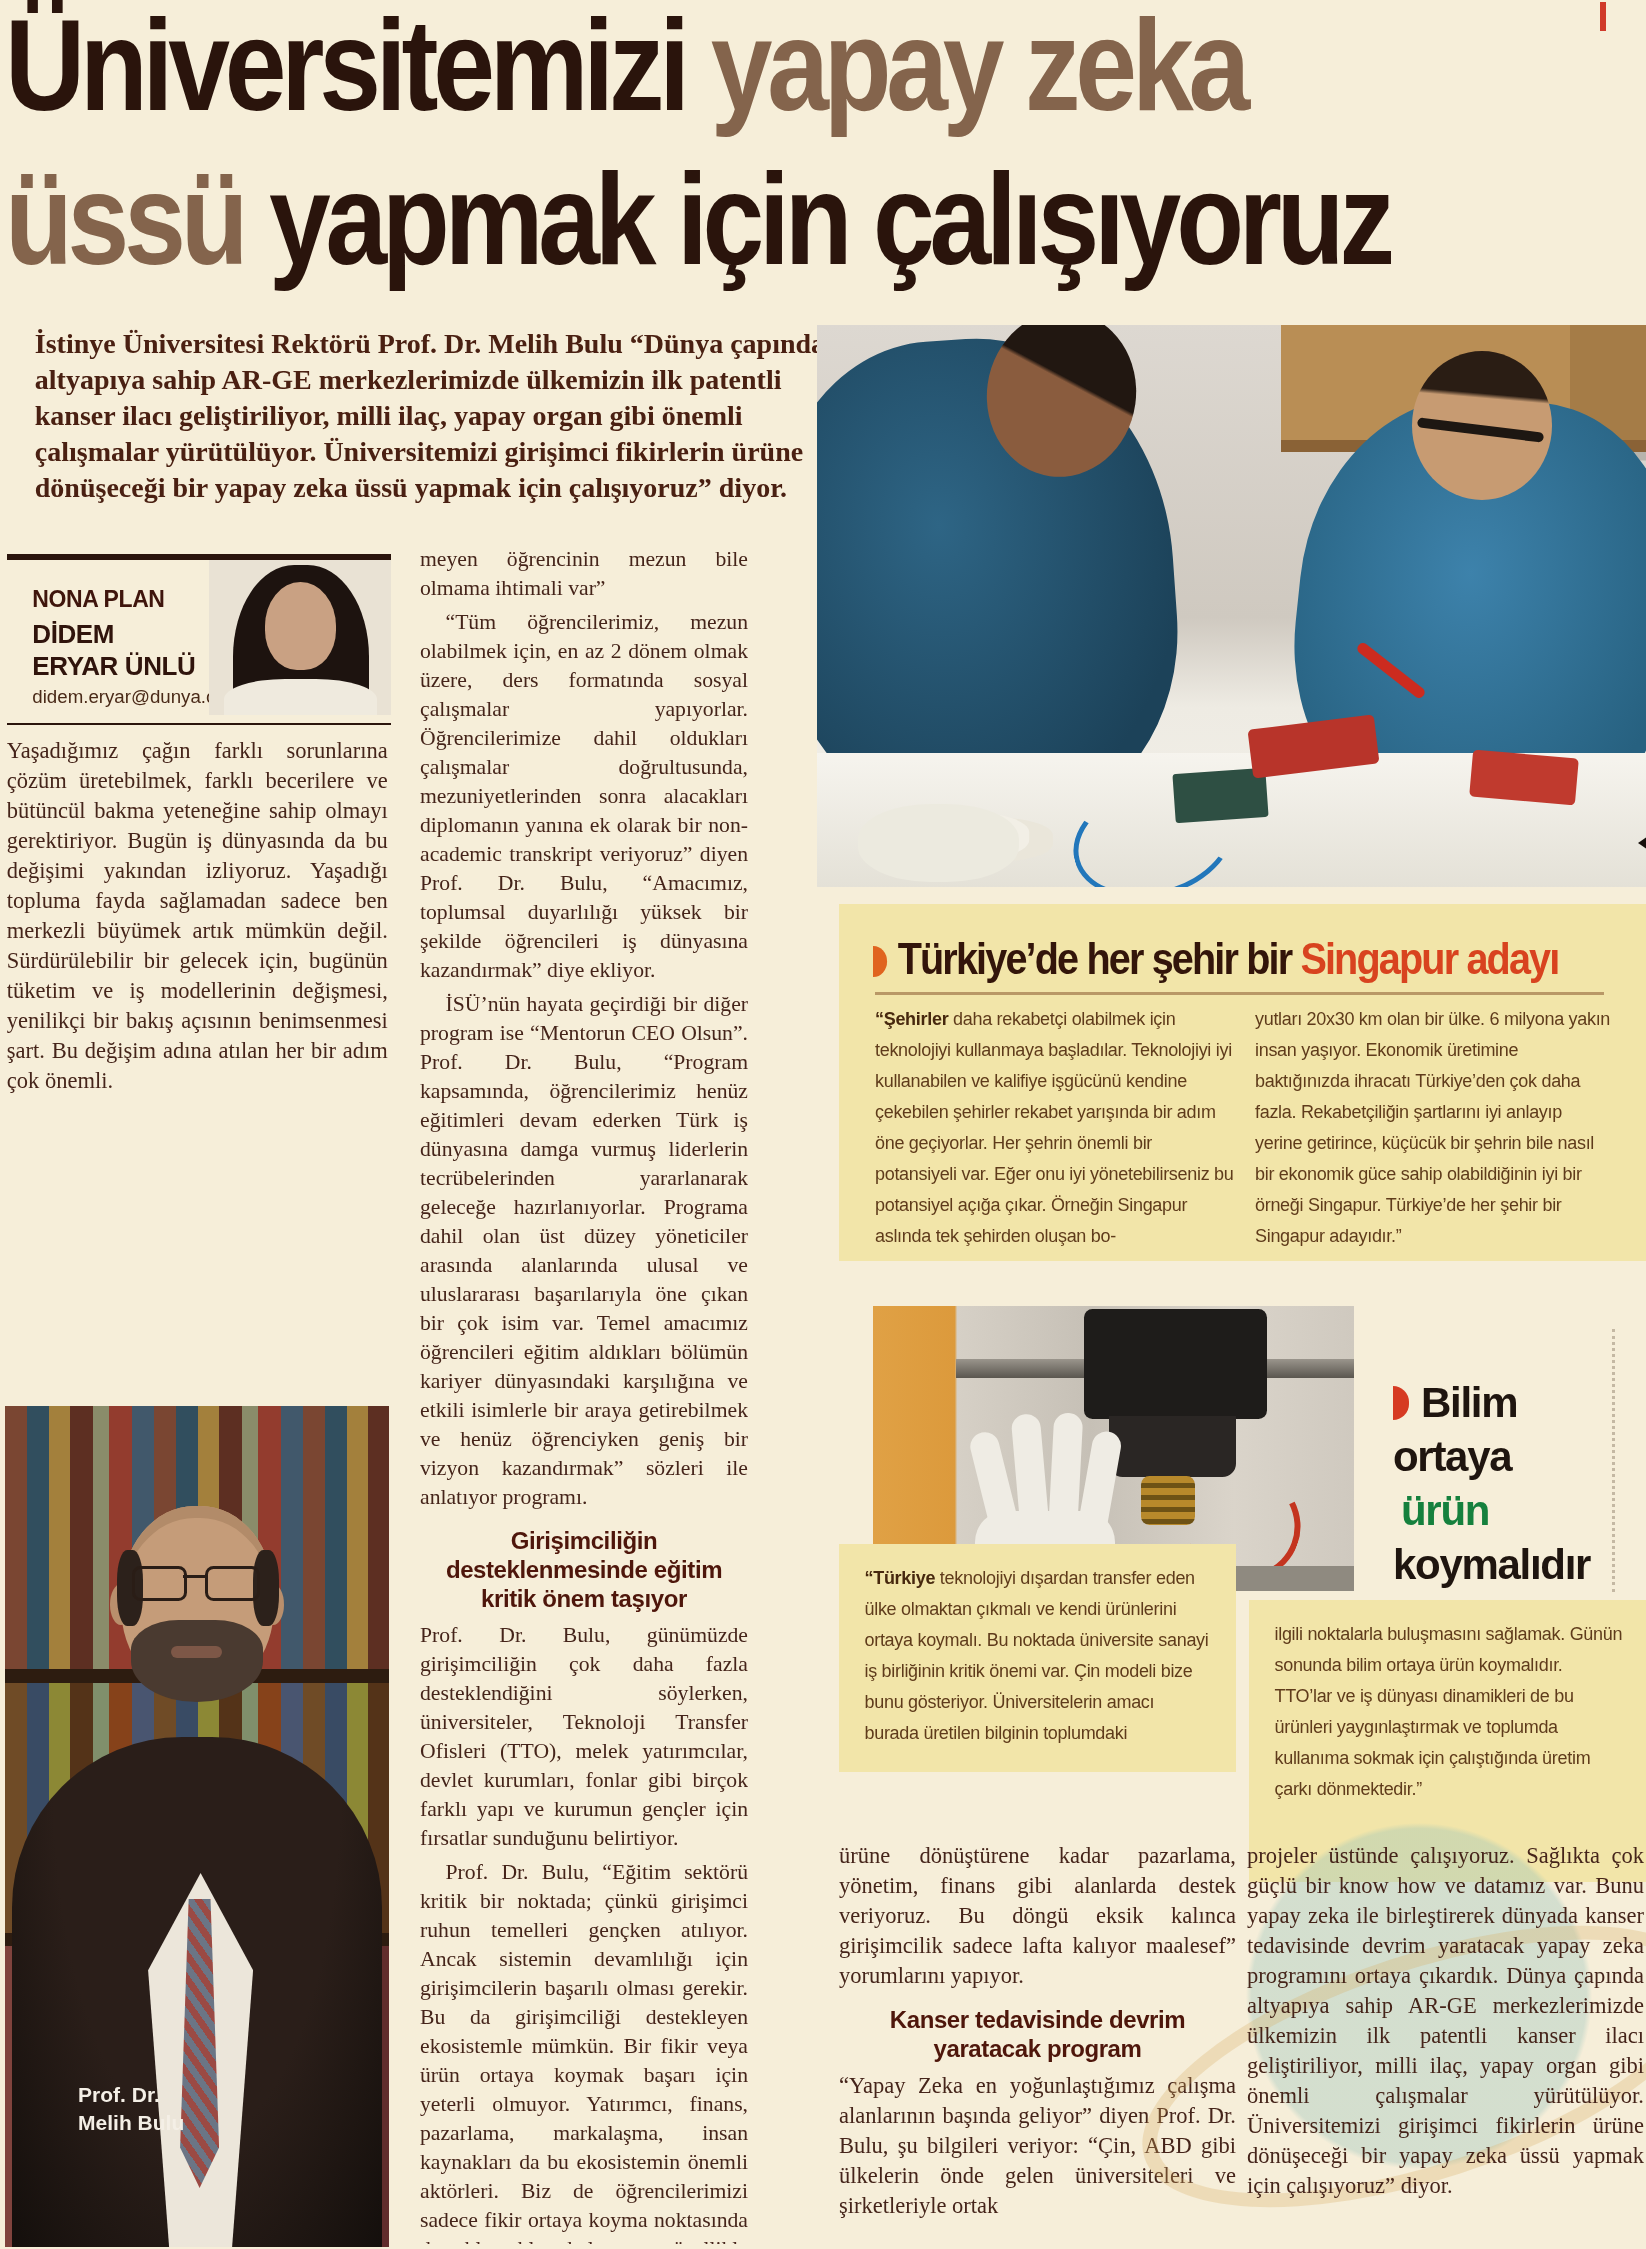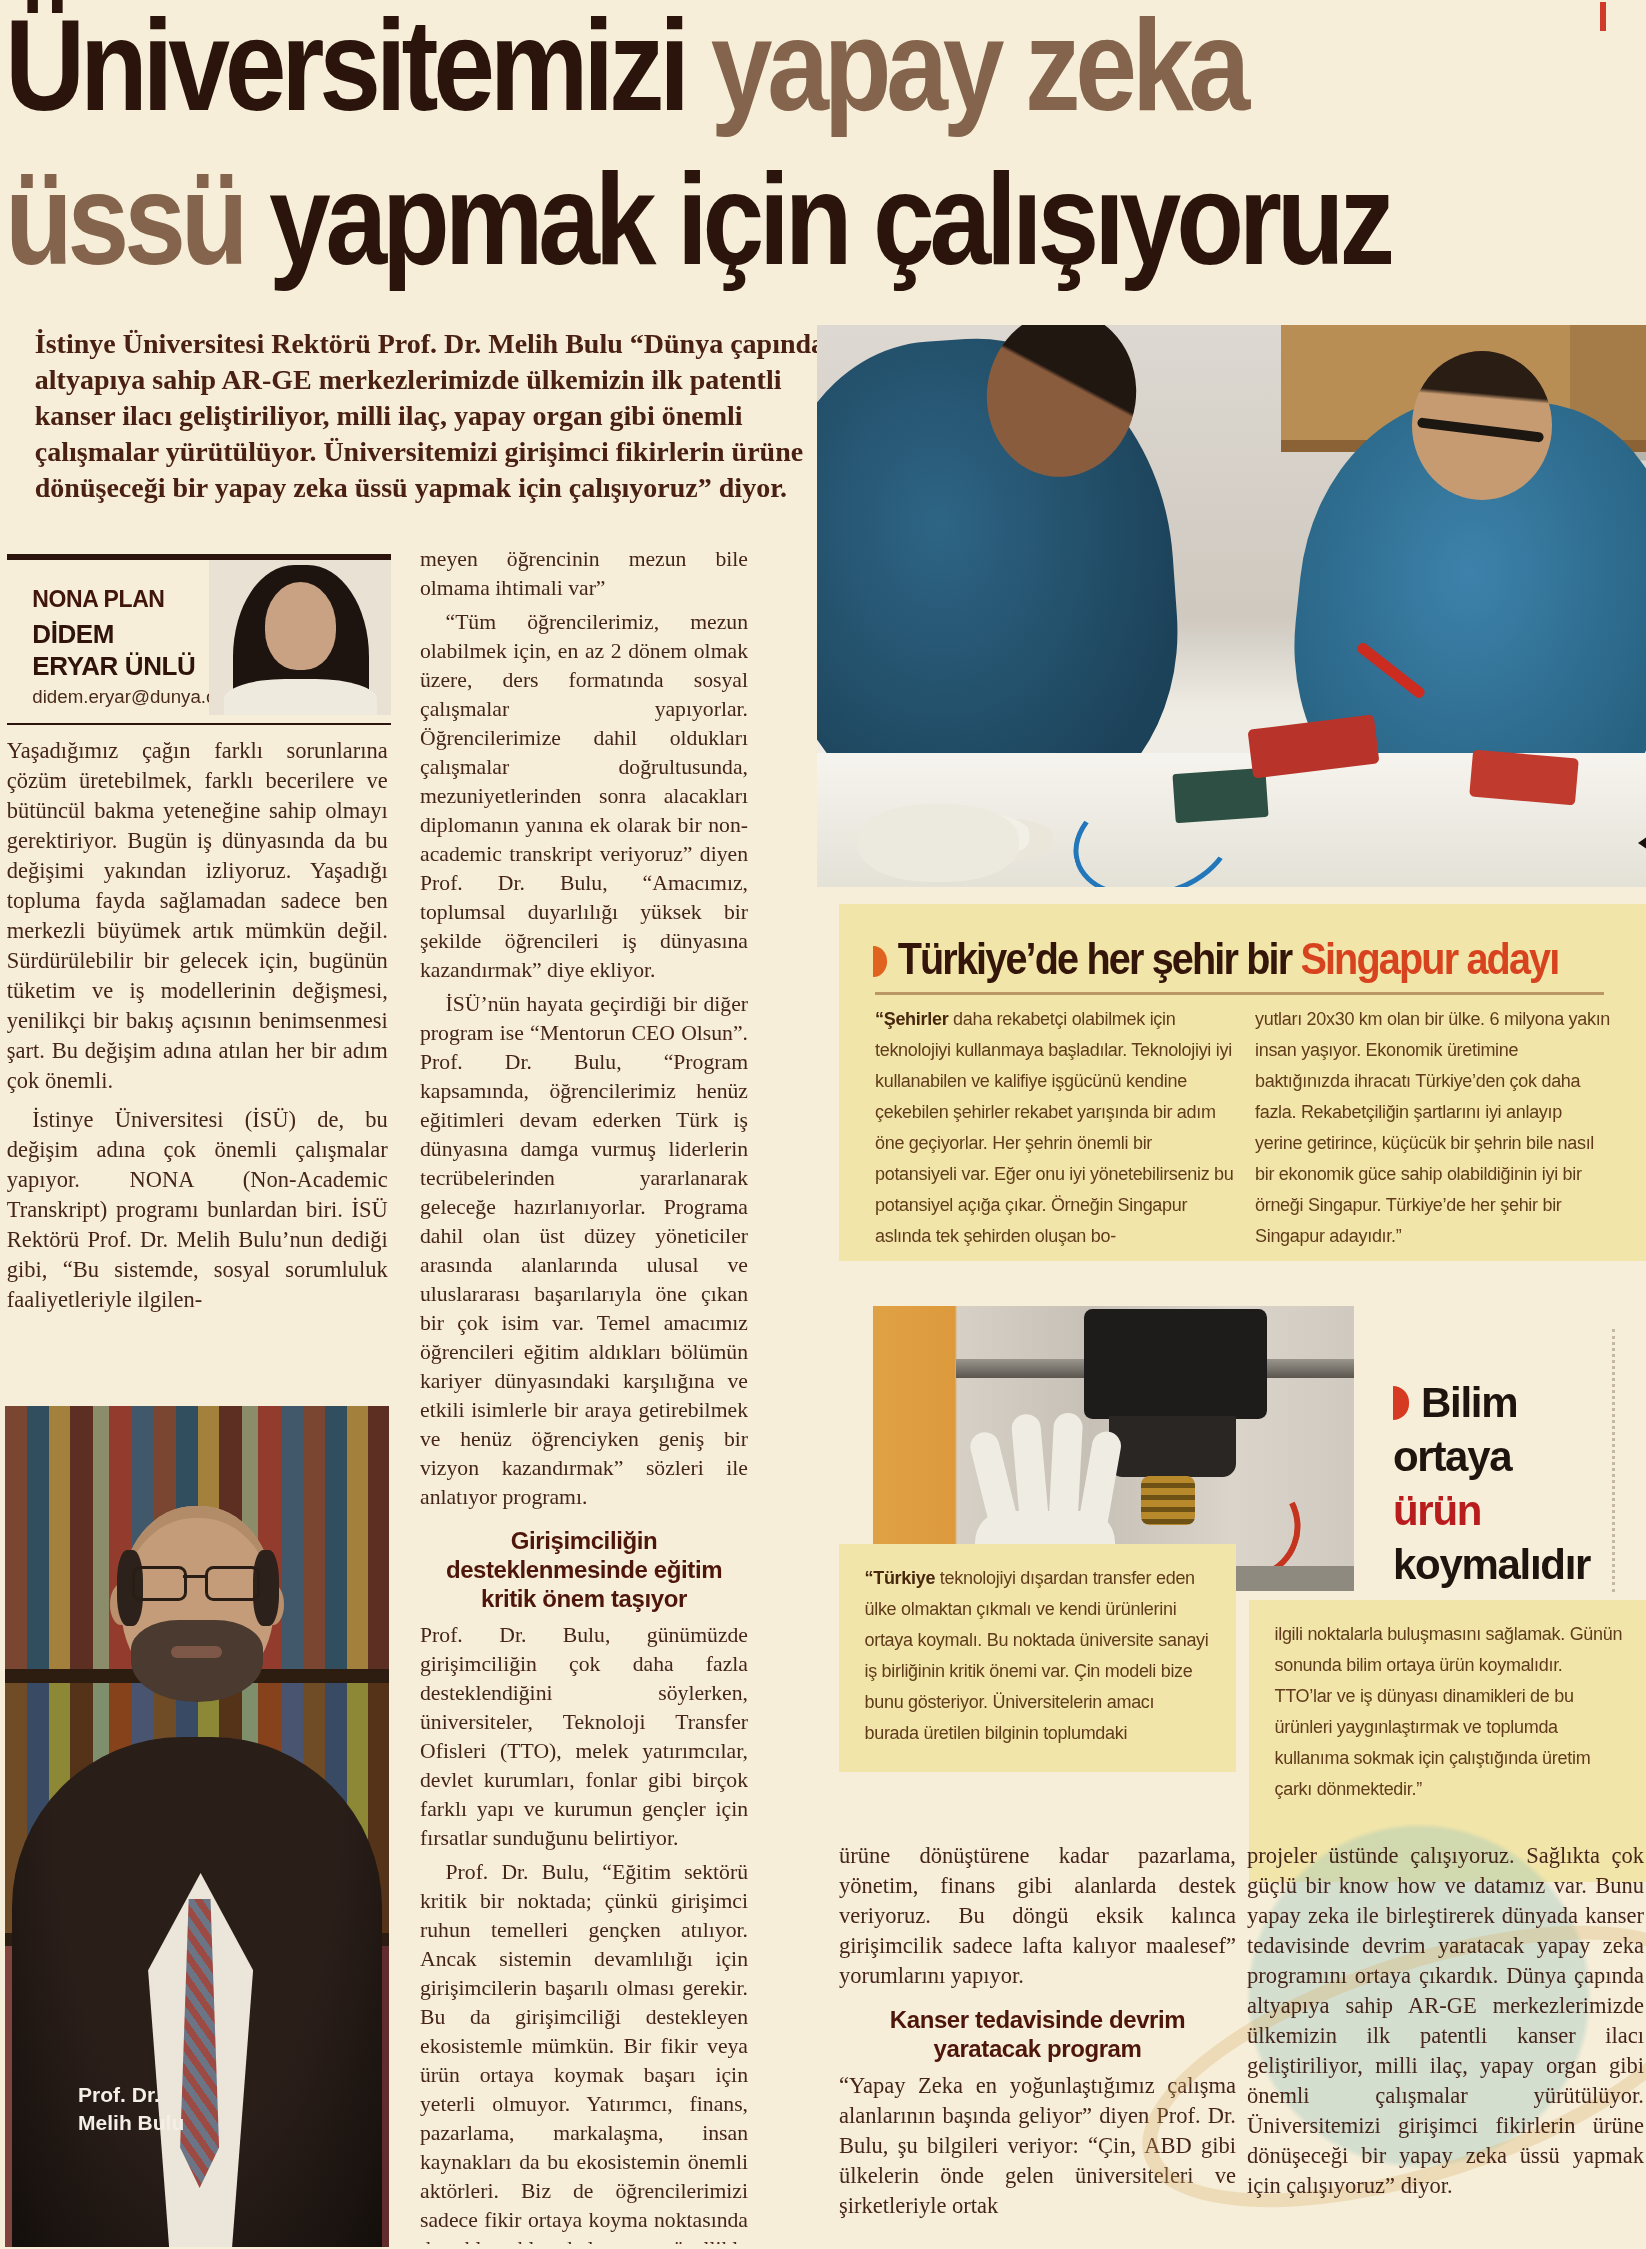--- a/index.html
+++ b/index.html
@@ -83,21 +83,21 @@
   .pr-head2{position:absolute;left:236px;top:110px;width:127px;height:61px;background:#2a2624;border-radius:0 0 13.6px 13.6px;}
   .pr-coil{position:absolute;left:268px;top:170px;width:54px;height:49px;background:repeating-linear-gradient(180deg,#b8892b 0 6.8px,#6e5215 6.8px 12px);border-radius:8.5px;}
   .pr-wire{position:absolute;left:306px;top:161px;width:110px;height:102px;border:6px solid transparent;
            border-right-color:#c4341f;border-bottom-color:#d07a33;border-radius:50%;transform:rotate(20deg);}
   .pr-palm{position:absolute;left:102px;bottom:-22px;width:140px;height:102px;background:#efece4;border-radius:31px;}
   .pr-f{position:absolute;width:29px;height:109px;background:#efece4;border-radius:14.4px;bottom:51px;}
   .pr-base{position:absolute;left:0;bottom:0;width:100%;height:25.5px;background:#8f8a80;}
   
   .pull{position:absolute;left:1393px;top:1376px;width:251px;font-family:"Liberation Sans",sans-serif;
         font-weight:bold;font-size:42px;line-height:54px;color:#1f150f;letter-spacing:-1.3px;}
-  .pull .red{color:#b91c1c;}
+  .pull .red{color:#15803d;margin-left:8px;}
   .pull .bullet{background:#d63a22;height:34px;}
   
   .boxL{position:absolute;left:839px;top:1544px;width:397px;height:228px;background:#f2e5a9;overflow:hidden;padding:0;}
   .boxR{position:absolute;left:1249px;top:1600px;width:397px;height:282px;background:#f2e5a9;overflow:hidden;}
   .box-inner{position:absolute;left:25.5px;top:18.7px;width:348px;}
   
   .bulu{position:absolute;left:5.1px;top:1406px;width:384px;height:841px;overflow:hidden;background:#a16207;}
   .shelf-row{position:absolute;left:0;width:100%;
      background:repeating-linear-gradient(90deg,#7a4632 0 22px,#314e5e 22px 44px,#a3803c 44px 65px,#5d2f22 65px 88px,#8a8c6a 88px 104px,#933c2e 104px 127px,#41586b 127px 149px);}
   .shelf-board{position:absolute;left:0;width:100%;height:13.6px;background:#2d1c10;}
@@ -153,21 +153,20 @@
     <div class="author-email">didem.eryar@dunya.com</div>
     <div class="author-photo">
       <div class="ap-hair"></div>
       <div class="ap-top"></div>
       <div class="ap-face"></div>
     </div>
   </div>
 
   <div class="serif col1">
     <p>Yaşadığımız çağın farklı sorunlarına çözüm üretebilmek, farklı becerilere ve bütüncül bakma yeteneğine sahip olmayı gerektiriyor. Bugün iş dünyasında da bu değişimi yakından izliyoruz. Yaşadığı topluma fayda sağlamadan sadece ben merkezli büyümek artık mümkün değil. Sürdürülebilir bir gelecek için, bugünün tüketim ve iş modellerinin değişmesi, yenilikçi bir bakış açısının benimsenmesi şart. Bu değişim adına atılan her bir adım çok önemli.</p>
-    <p class="ind" style="margin-top:8.5px">İstinye Üniversitesi (İSÜ) de, bu değişim adına çok önemli çalışmalar yapıyor. NONA (Non-Academic Transkript) programı bunlardan biri. İSÜ Rektörü Prof. Dr. Melih Bulu’nun dediği gibi, “Bu sistemde, sosyal sorumluluk faaliyetleriyle ilgilen-</p>
   </div>
 
   <div class="serif col2">
     <p>meyen öğrencinin mezun bile olmama ihtimali var”</p>
     <p class="ind" style="margin-top:5.1px">“Tüm öğrencilerimiz, mezun olabilmek için, en az 2 dönem olmak üzere, ders formatında sosyal çalışmalar yapıyorlar. Öğrencilerimize dahil oldukları çalışmalar doğrultusunda, mezuniyetlerinden sonra alacakları diplomanın yanına ek olarak bir non-academic transkript veriyoruz” diyen Prof. Dr. Bulu, “Amacımız, toplumsal duyarlılığı yüksek bir şekilde öğrencileri iş dünyasına kazandırmak” diye ekliyor.</p>
     <p class="ind" style="margin-top:5.1px">İSÜ’nün hayata geçirdiği bir diğer program ise “Mentorun CEO Olsun”. Prof. Dr. Bulu, “Program kapsamında, öğrencilerimiz henüz eğitimleri devam ederken Türk iş dünyasına damga vurmuş liderlerin tecrübelerinden yararlanarak geleceğe hazırlanıyorlar. Programa dahil olan üst düzey yöneticiler arasında alanlarında ulusal ve uluslararası başarılarıyla öne çıkan bir çok isim var. Temel amacımız öğrencileri eğitim aldıkları bölümün kariyer dünyasındaki karşılığına ve etkili isimlerle bir araya getirebilmek ve henüz öğrenciyken geniş bir vizyon kazandırmak” sözleri ile anlatıyor programı.</p>
     <div class="subhead">Girişimciliğin desteklenmesinde eğitim kritik önem taşıyor</div>
     <p>Prof. Dr. Bulu, günümüzde girişimciliğin çok daha fazla desteklendiğini söylerken, üniversiteler, Teknoloji Transfer Ofisleri (TTO), melek yatırımcılar, devlet kurumları, fonlar gibi birçok farklı yapı ve kurumun gençler için fırsatlar sunduğunu belirtiyor.</p>
     <p class="ind" style="margin-top:5.1px">Prof. Dr. Bulu, “Eğitim sektörü kritik bir noktada; çünkü girişimci ruhun temelleri gençken atılıyor. Ancak sistemin devamlılığı için girişimcilerin başarılı olması gerekir. Bu da girişimciliği destekleyen ekosistemle mümkün. Bir fikir veya ürün ortaya koymak başarı için yeterli olmuyor. Yatırımcı, finans, pazarlama, markalaşma, insan kaynakları da bu ekosistemin önemli aktörleri. Biz de öğrencilerimizi sadece fikir ortaya koyma noktasında desteklemekle kalmıyor, özellikle TTO aracılığı ile projelerini</p>
   </div>

